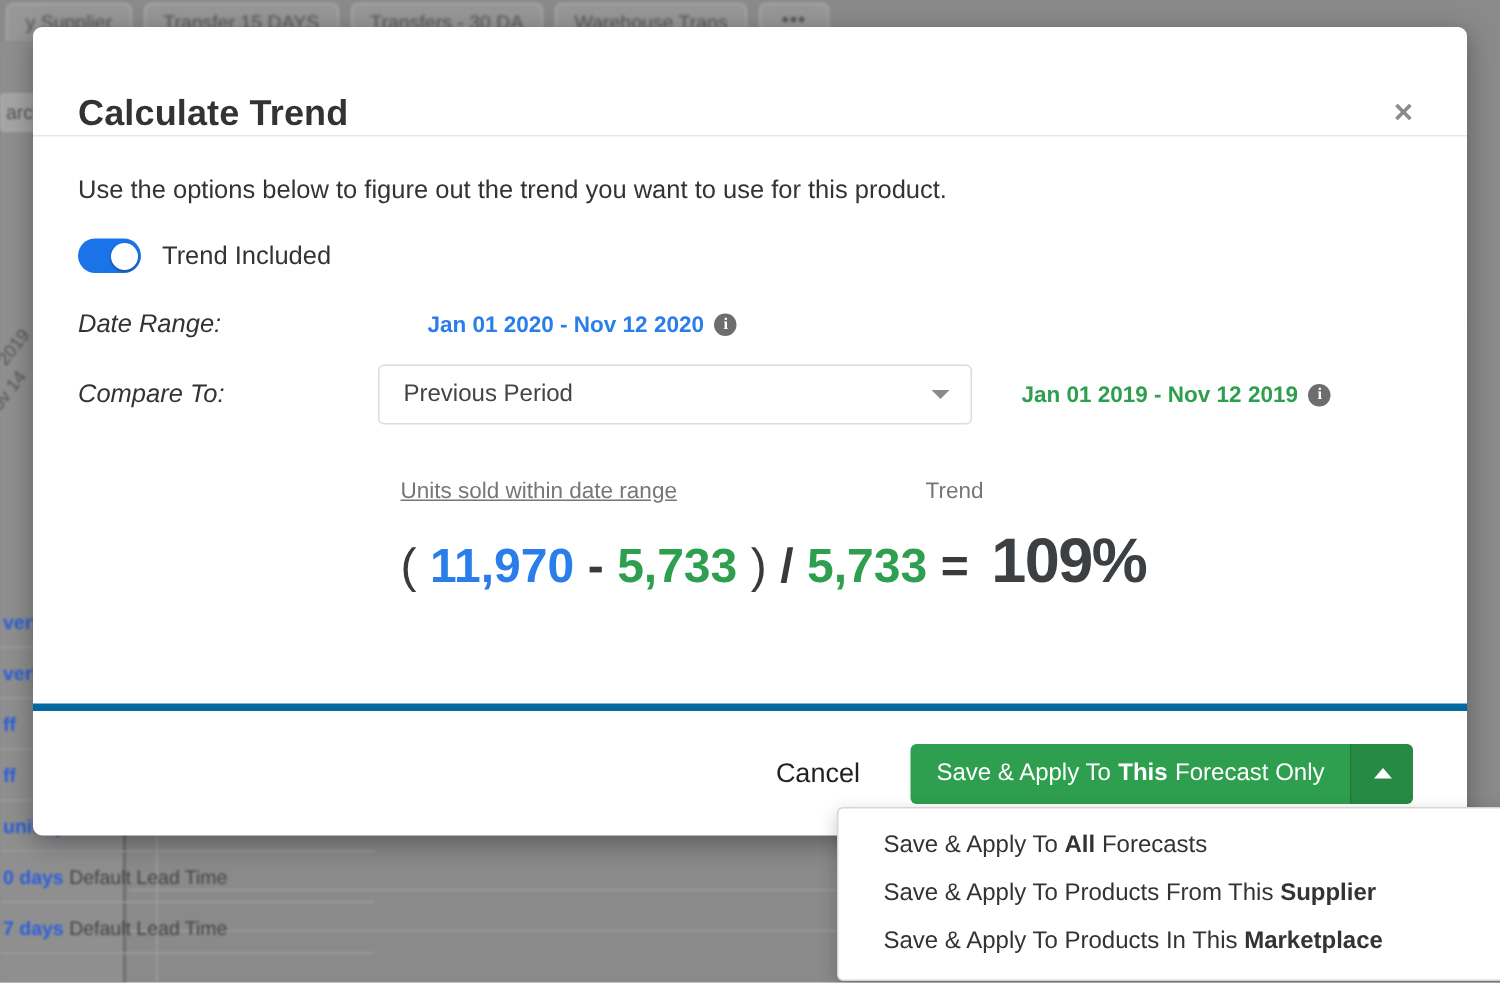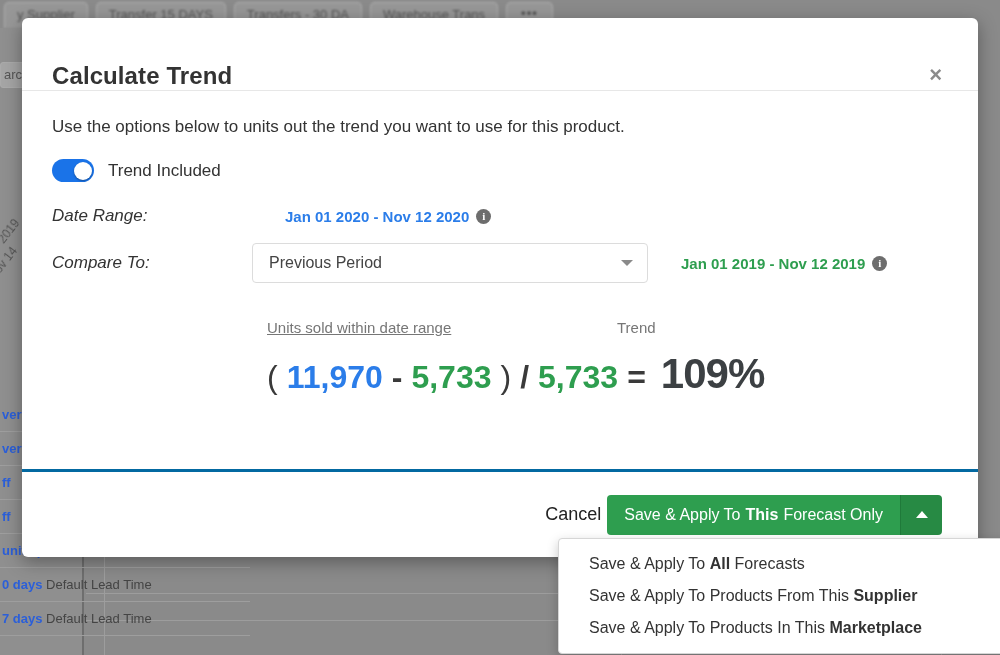--- a/index.html
+++ b/index.html
@@ -187,23 +187,24 @@
   .calc-formula .green { color: #2e9e4f; }
   .calc-formula .op { color: #3a3a3a; }
   .calc-formula .result {
     font-size: 42px; font-weight: bold; color: #3c4043;
     margin-left: 6px; letter-spacing: -1px;
   }
 
   
   .modal-footer {
     height: 88px;
-    border-top: 3px solid #0369a1;
+    border-top: 5px solid #0369a1;
     display: flex; align-items: center; justify-content: flex-end;
     padding: 0 36px 0 30px;
+    gap: 28px;
   }
   .cancel-btn {
     font-size: 18px; color: #222; background: none; border: none;
     cursor: pointer; font-family: "Liberation Sans", sans-serif;
   }
   .split-btn { display: flex; height: 40px; }
   .split-main {
     background: #2e9e4f; color: #fff;
     border: none; border-radius: 4px 0 0 4px;
     padding: 0 17px;
@@ -311,21 +312,21 @@
 </div>
 
 <div id="modal">
 
   <div class="modal-header">
     <div class="modal-title">Calculate Trend</div>
     <button class="close-btn">×</button>
   </div>
 
   <div class="modal-body">
-    <p class="intro">Use the options below to units out the trend you want to use for this product.</p>
+    <p class="intro">Use the options below to figure out the trend you want to use for this product.</p>
 
     <div class="toggle-row">
       <div class="switch">
         <div class="knob"></div>
       </div>
       <span class="toggle-label">Trend Included</span>
     </div>
 
     <div class="form-row">
       <div class="form-label">Date Range:</div>

